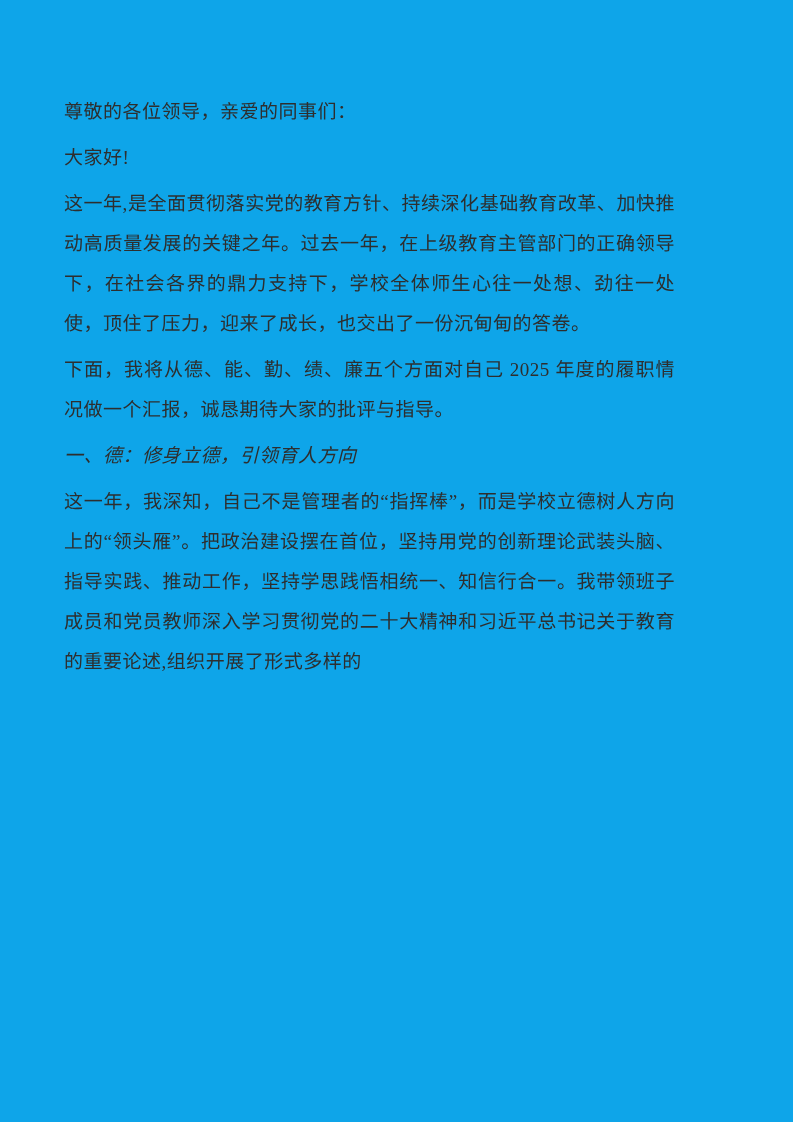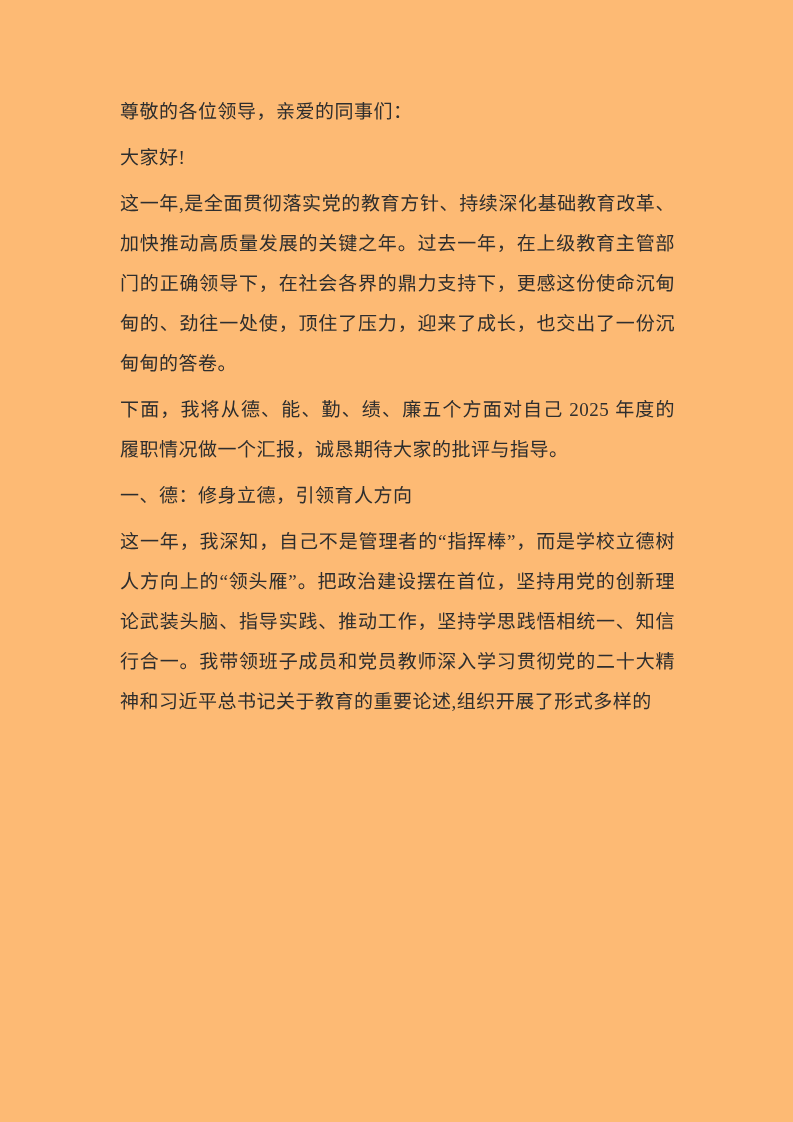--- a/index.html
+++ b/index.html
@@ -10,40 +10,41 @@
   body {
     width: 793px;
     height: 1122px;
     overflow: hidden;
     font-family: "Liberation Serif", serif;
   }
   .page {
     box-sizing: border-box;
     width: 793px;
     height: 1122px;
-    background: #fdba74;
-    padding: 92px 118px 0 120px;
+    background: #0ea5e9;
+    padding: 92px 118px 0 64px;
   }
   .para {
     margin: 0 0 6px 0;
     font-size: 19px;
     line-height: 40px;
     letter-spacing: 0.5px;
     color: #2e2e2e;
     text-align: justify;
     text-justify: inter-ideograph;
     word-break: break-all;
   }
   .para.heading {
     text-align: left;
+    font-style: italic;
   }
 </style>
 </head>
 <body>
 
 <div class="page">
   <p class="para">尊敬的各位领导，亲爱的同事们：</p>
   <p class="para">大家好!</p>
-  <p class="para">这一年,是全面贯彻落实党的教育方针、持续深化基础教育改革、加快推动高质量发展的关键之年。过去一年，在上级教育主管部门的正确领导下，在社会各界的鼎力支持下，更感这份使命沉甸甸的、劲往一处使，顶住了压力，迎来了成长，也交出了一份沉甸甸的答卷。</p>
+  <p class="para">这一年,是全面贯彻落实党的教育方针、持续深化基础教育改革、加快推动高质量发展的关键之年。过去一年，在上级教育主管部门的正确领导下，在社会各界的鼎力支持下，学校全体师生心往一处想、劲往一处使，顶住了压力，迎来了成长，也交出了一份沉甸甸的答卷。</p>
   <p class="para">下面，我将从德、能、勤、绩、廉五个方面对自己 2025 年度的履职情况做一个汇报，诚恳期待大家的批评与指导。</p>
   <p class="para heading">一、德：修身立德，引领育人方向</p>
   <p class="para">这一年，我深知，自己不是管理者的“指挥棒”，而是学校立德树人方向上的“领头雁”。把政治建设摆在首位，坚持用党的创新理论武装头脑、指导实践、推动工作，坚持学思践悟相统一、知信行合一。我带领班子成员和党员教师深入学习贯彻党的二十大精神和习近平总书记关于教育的重要论述,组织开展了形式多样的</p>
 </div>
 
 </body></html>

